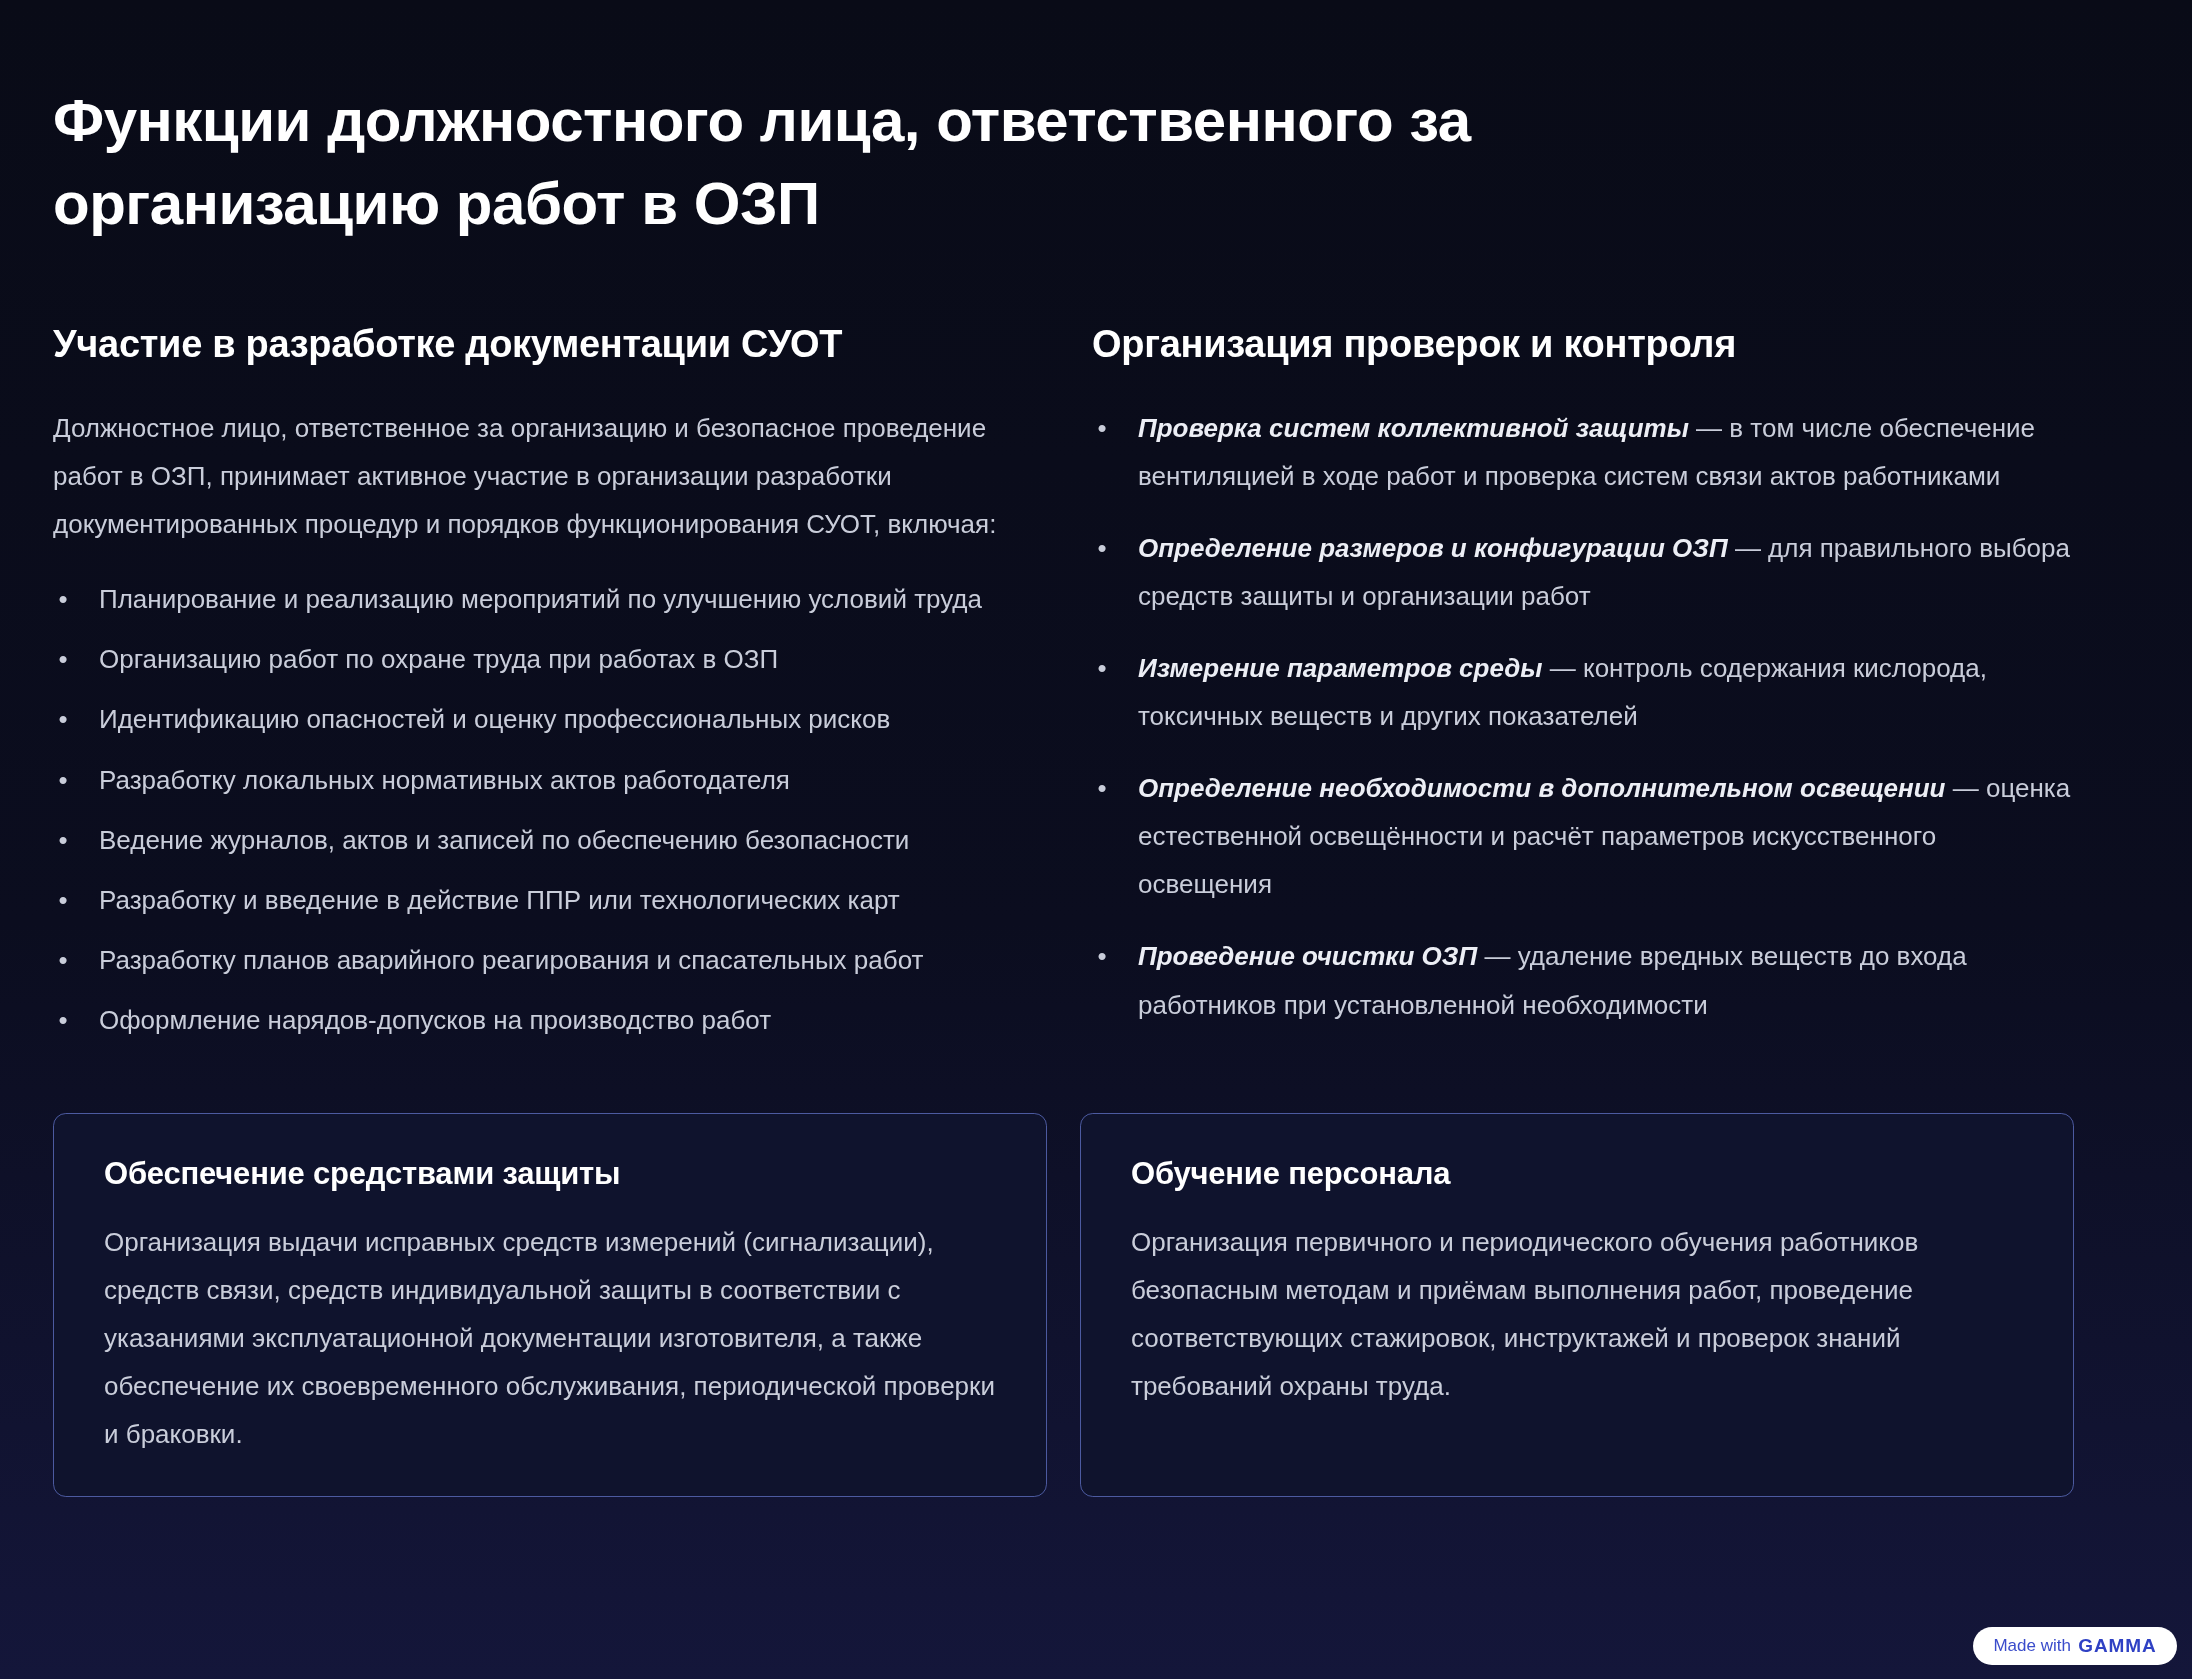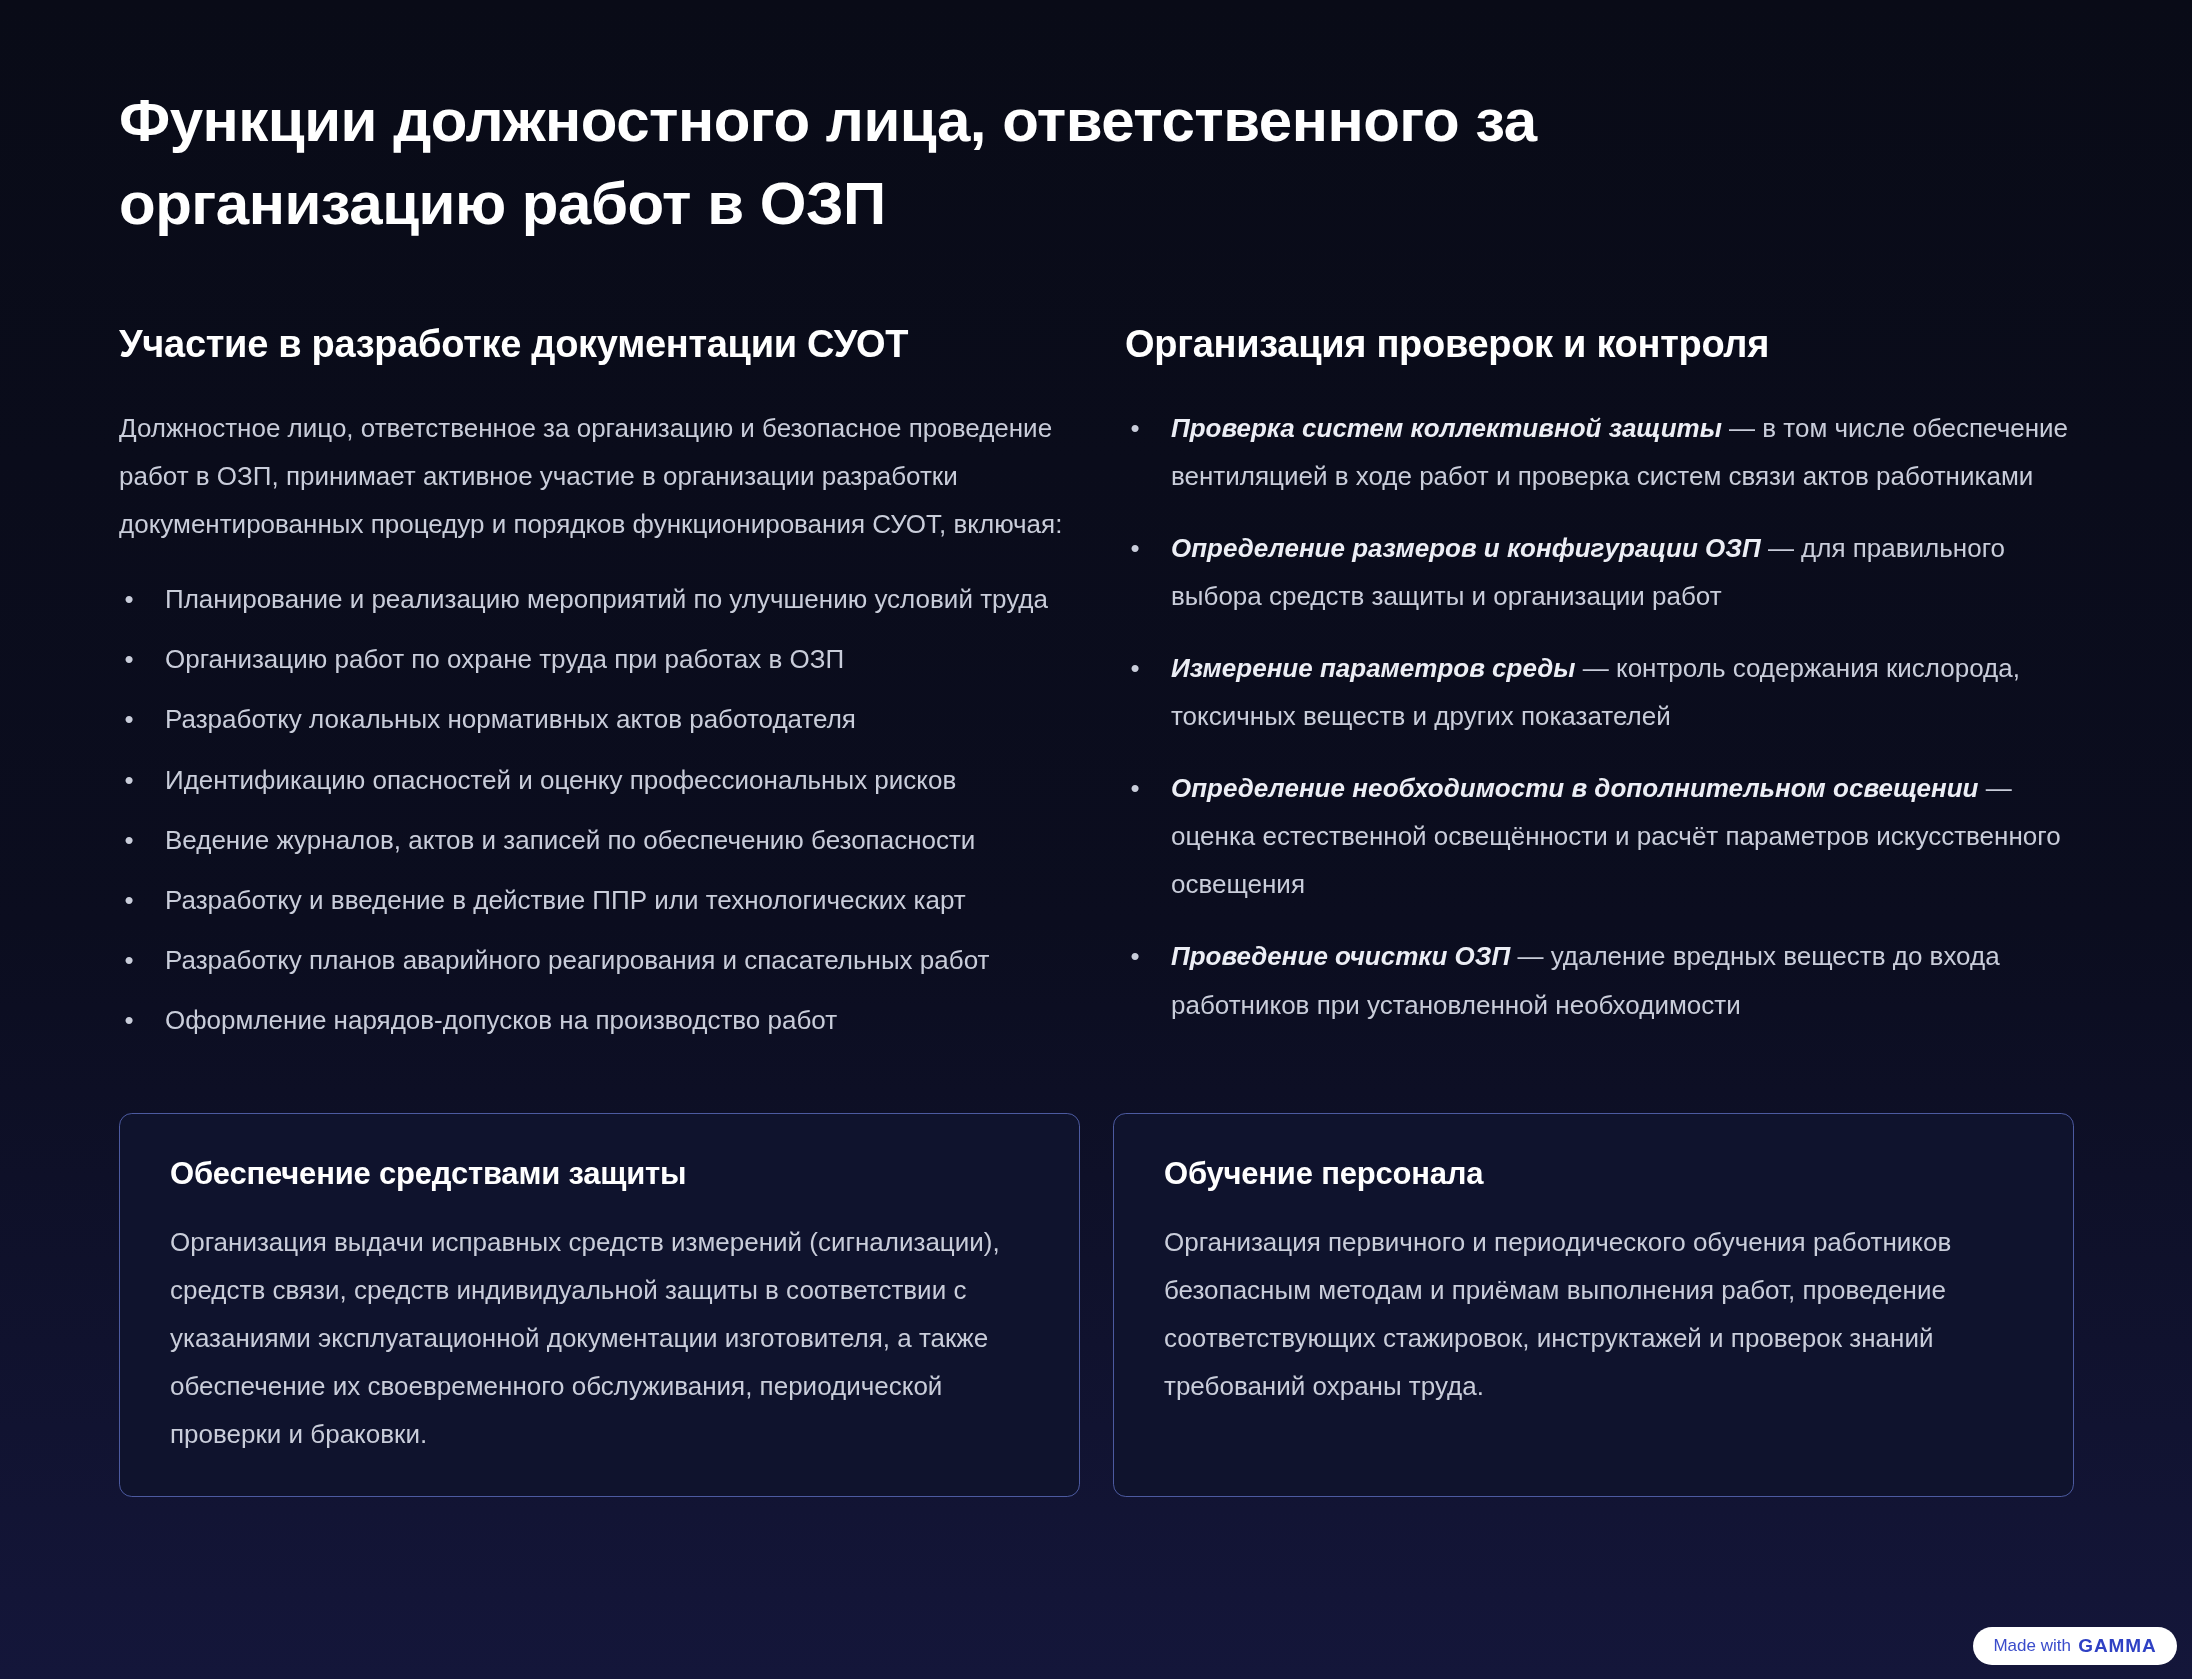--- a/index.html
+++ b/index.html
@@ -4,21 +4,21 @@
 <style>
   * { margin: 0; padding: 0; box-sizing: border-box; }
   html, body { width: 2193px; height: 1679px; }
   body {
     font-family: "Liberation Sans", "DejaVu Sans", sans-serif;
     background: linear-gradient(180deg, #090b17 0%, #0b0d1f 55%, #14163a 100%);
     color: #c9cdda;
     overflow: hidden;
     position: relative;
   }
-  .slide { padding: 80px 119px 0 119px; height: 100%; position: relative; }
+  .slide { padding: 80px 119px 0 53px; height: 100%; position: relative; }
 
   h1.title {
     color: #ffffff;
     font-size: 60px;
     line-height: 1.38;
     font-weight: 700;
     letter-spacing: -0.5px;
     max-width: 1718px;
   }
 
@@ -112,22 +112,22 @@
   <h1 class="title">Функции должностного лица, ответственного за организацию работ в ОЗП</h1>
 
   <div class="columns">
 
     <section class="col-left">
       <h2 class="section-heading">Участие в разработке документации СУОТ</h2>
       <p class="body-text intro">Должностное лицо, ответственное за организацию и безопасное проведение работ в ОЗП, принимает активное участие в организации разработки документированных процедур и порядков функционирования СУОТ, включая:</p>
       <ul class="bullets">
         <li class="body-text">Планирование и реализацию мероприятий по улучшению условий труда</li>
         <li class="body-text">Организацию работ по охране труда при работах в ОЗП</li>
+        <li class="body-text">Идентификацию опасностей и оценку профессиональных рисков</li>
         <li class="body-text">Разработку локальных нормативных актов работодателя</li>
-        <li class="body-text">Идентификацию опасностей и оценку профессиональных рисков</li>
         <li class="body-text">Ведение журналов, актов и записей по обеспечению безопасности</li>
         <li class="body-text">Разработку и введение в действие ППР или технологических карт</li>
         <li class="body-text">Разработку планов аварийного реагирования и спасательных работ</li>
         <li class="body-text">Оформление нарядов-допусков на производство работ</li>
       </ul>
     </section>
 
     <section class="col-right">
       <h2 class="section-heading">Организация проверок и контроля</h2>
       <ul class="bullets">

